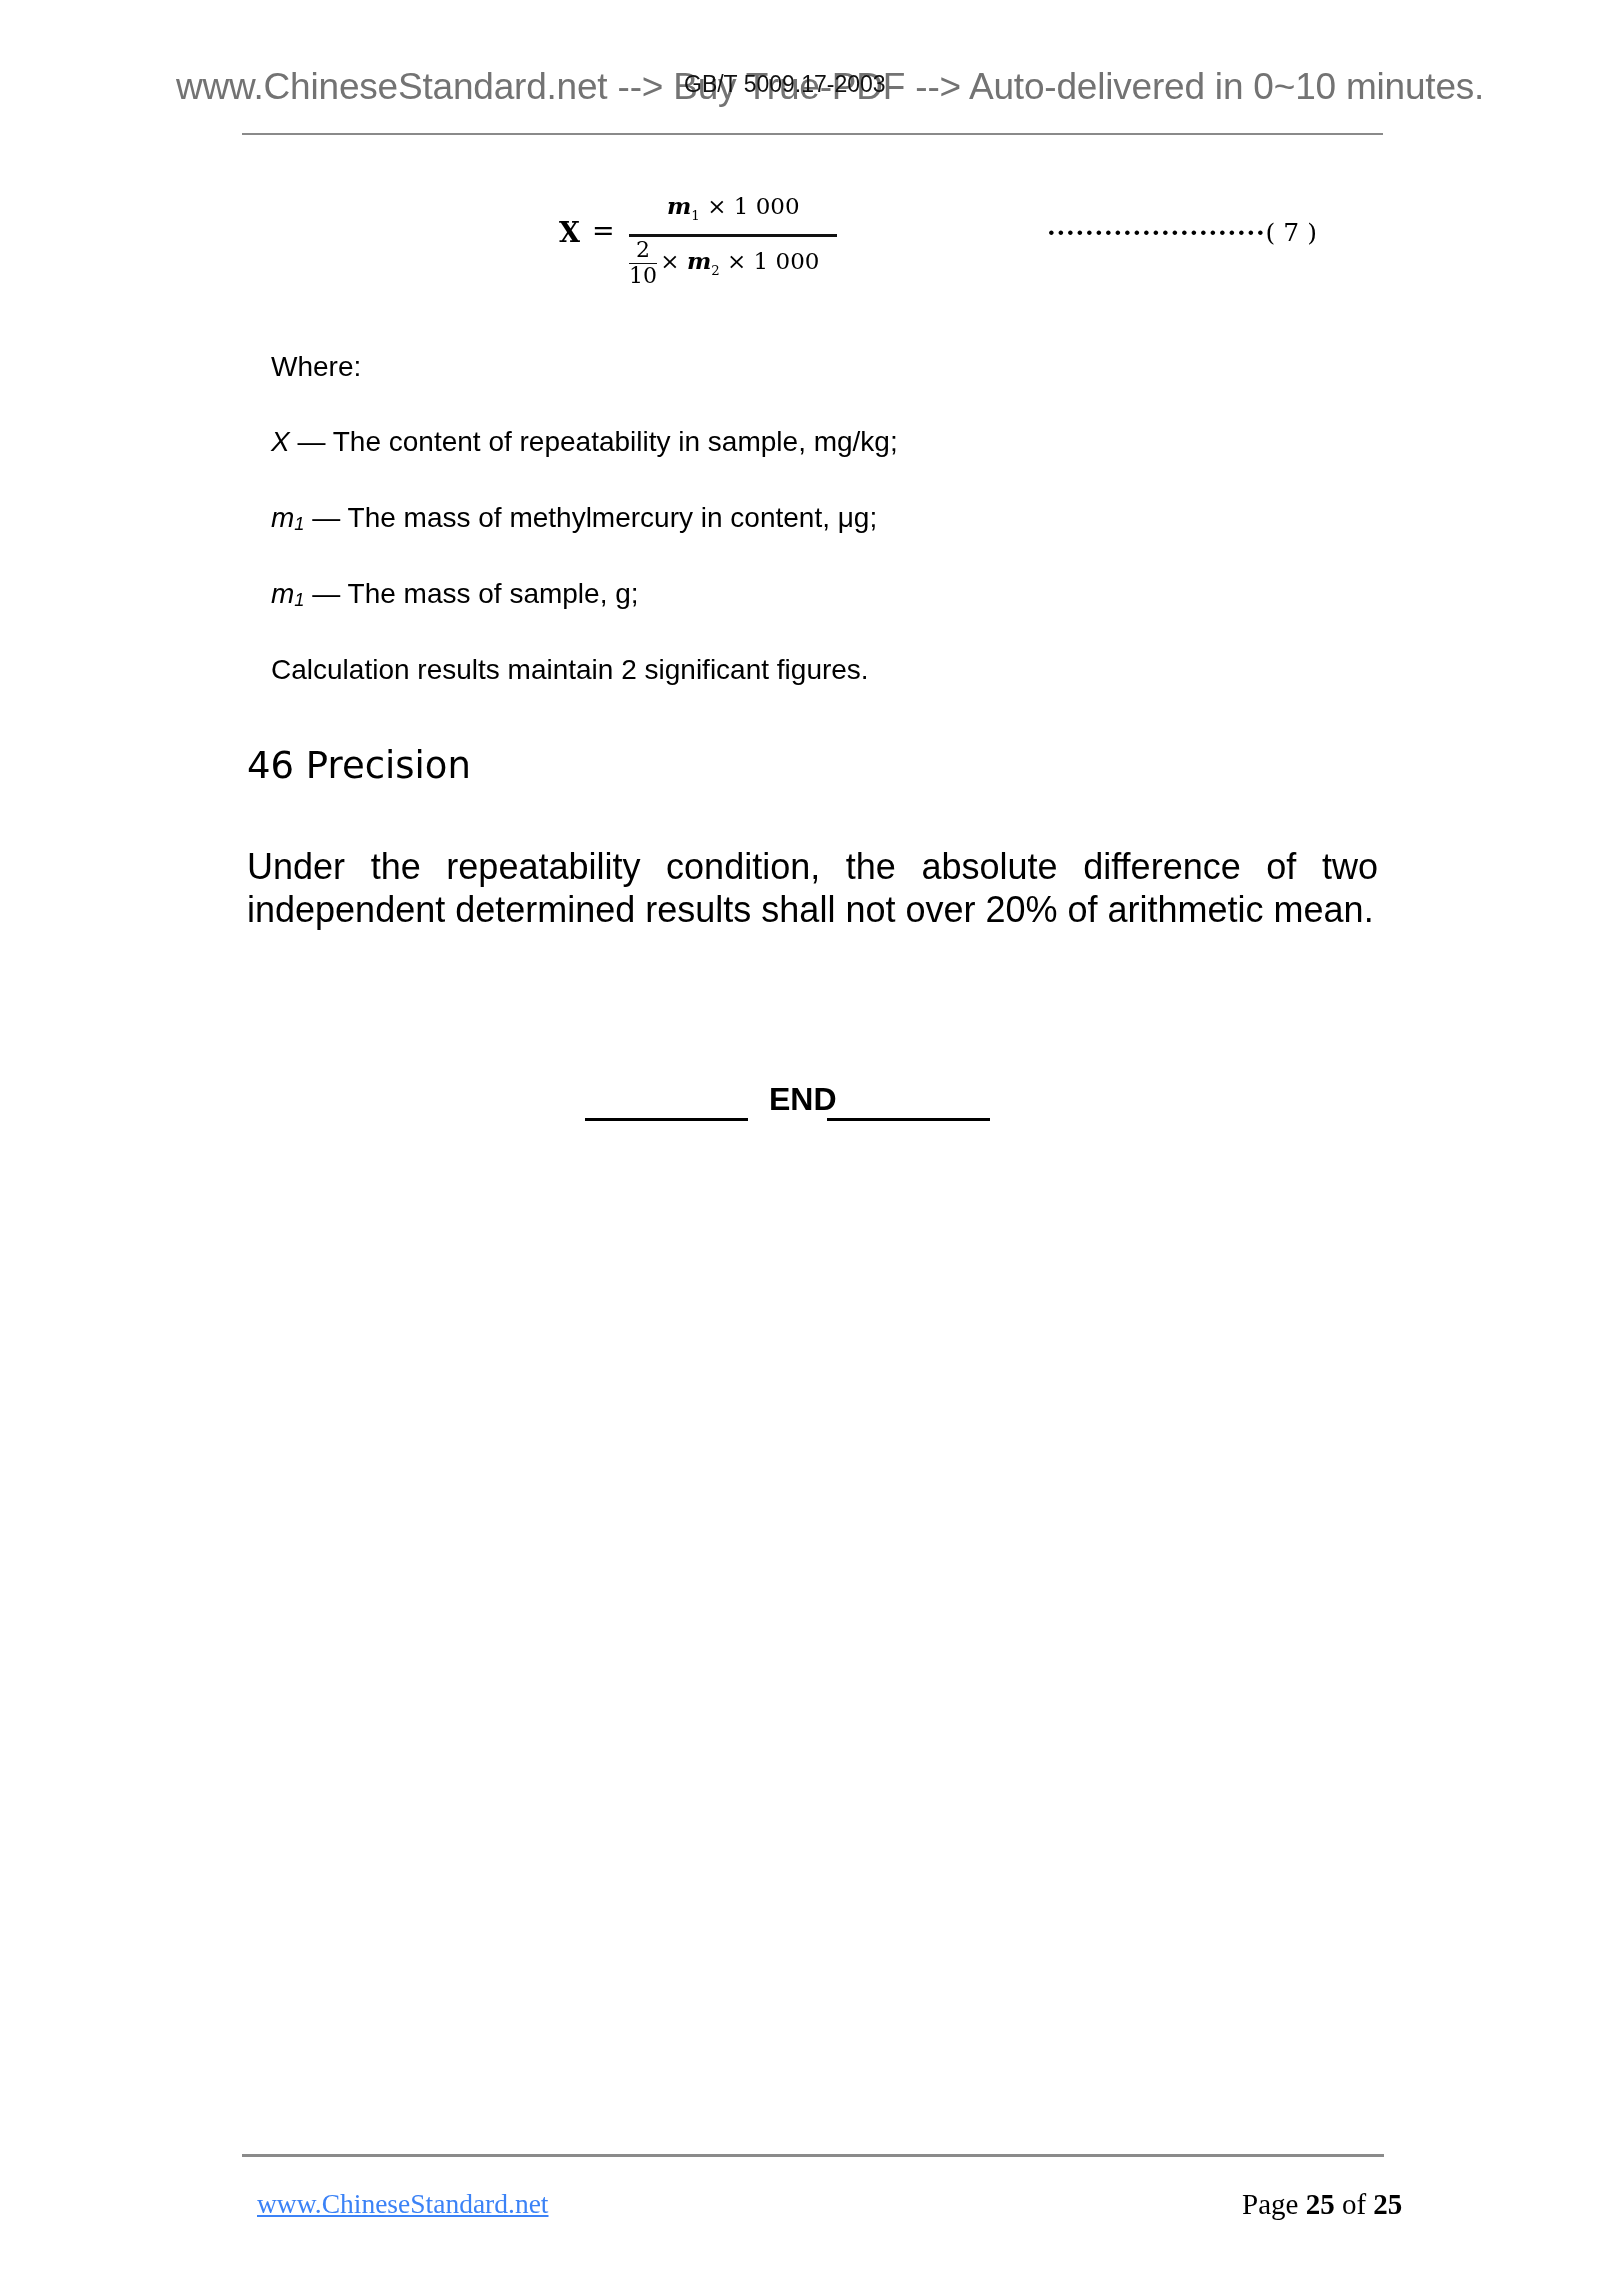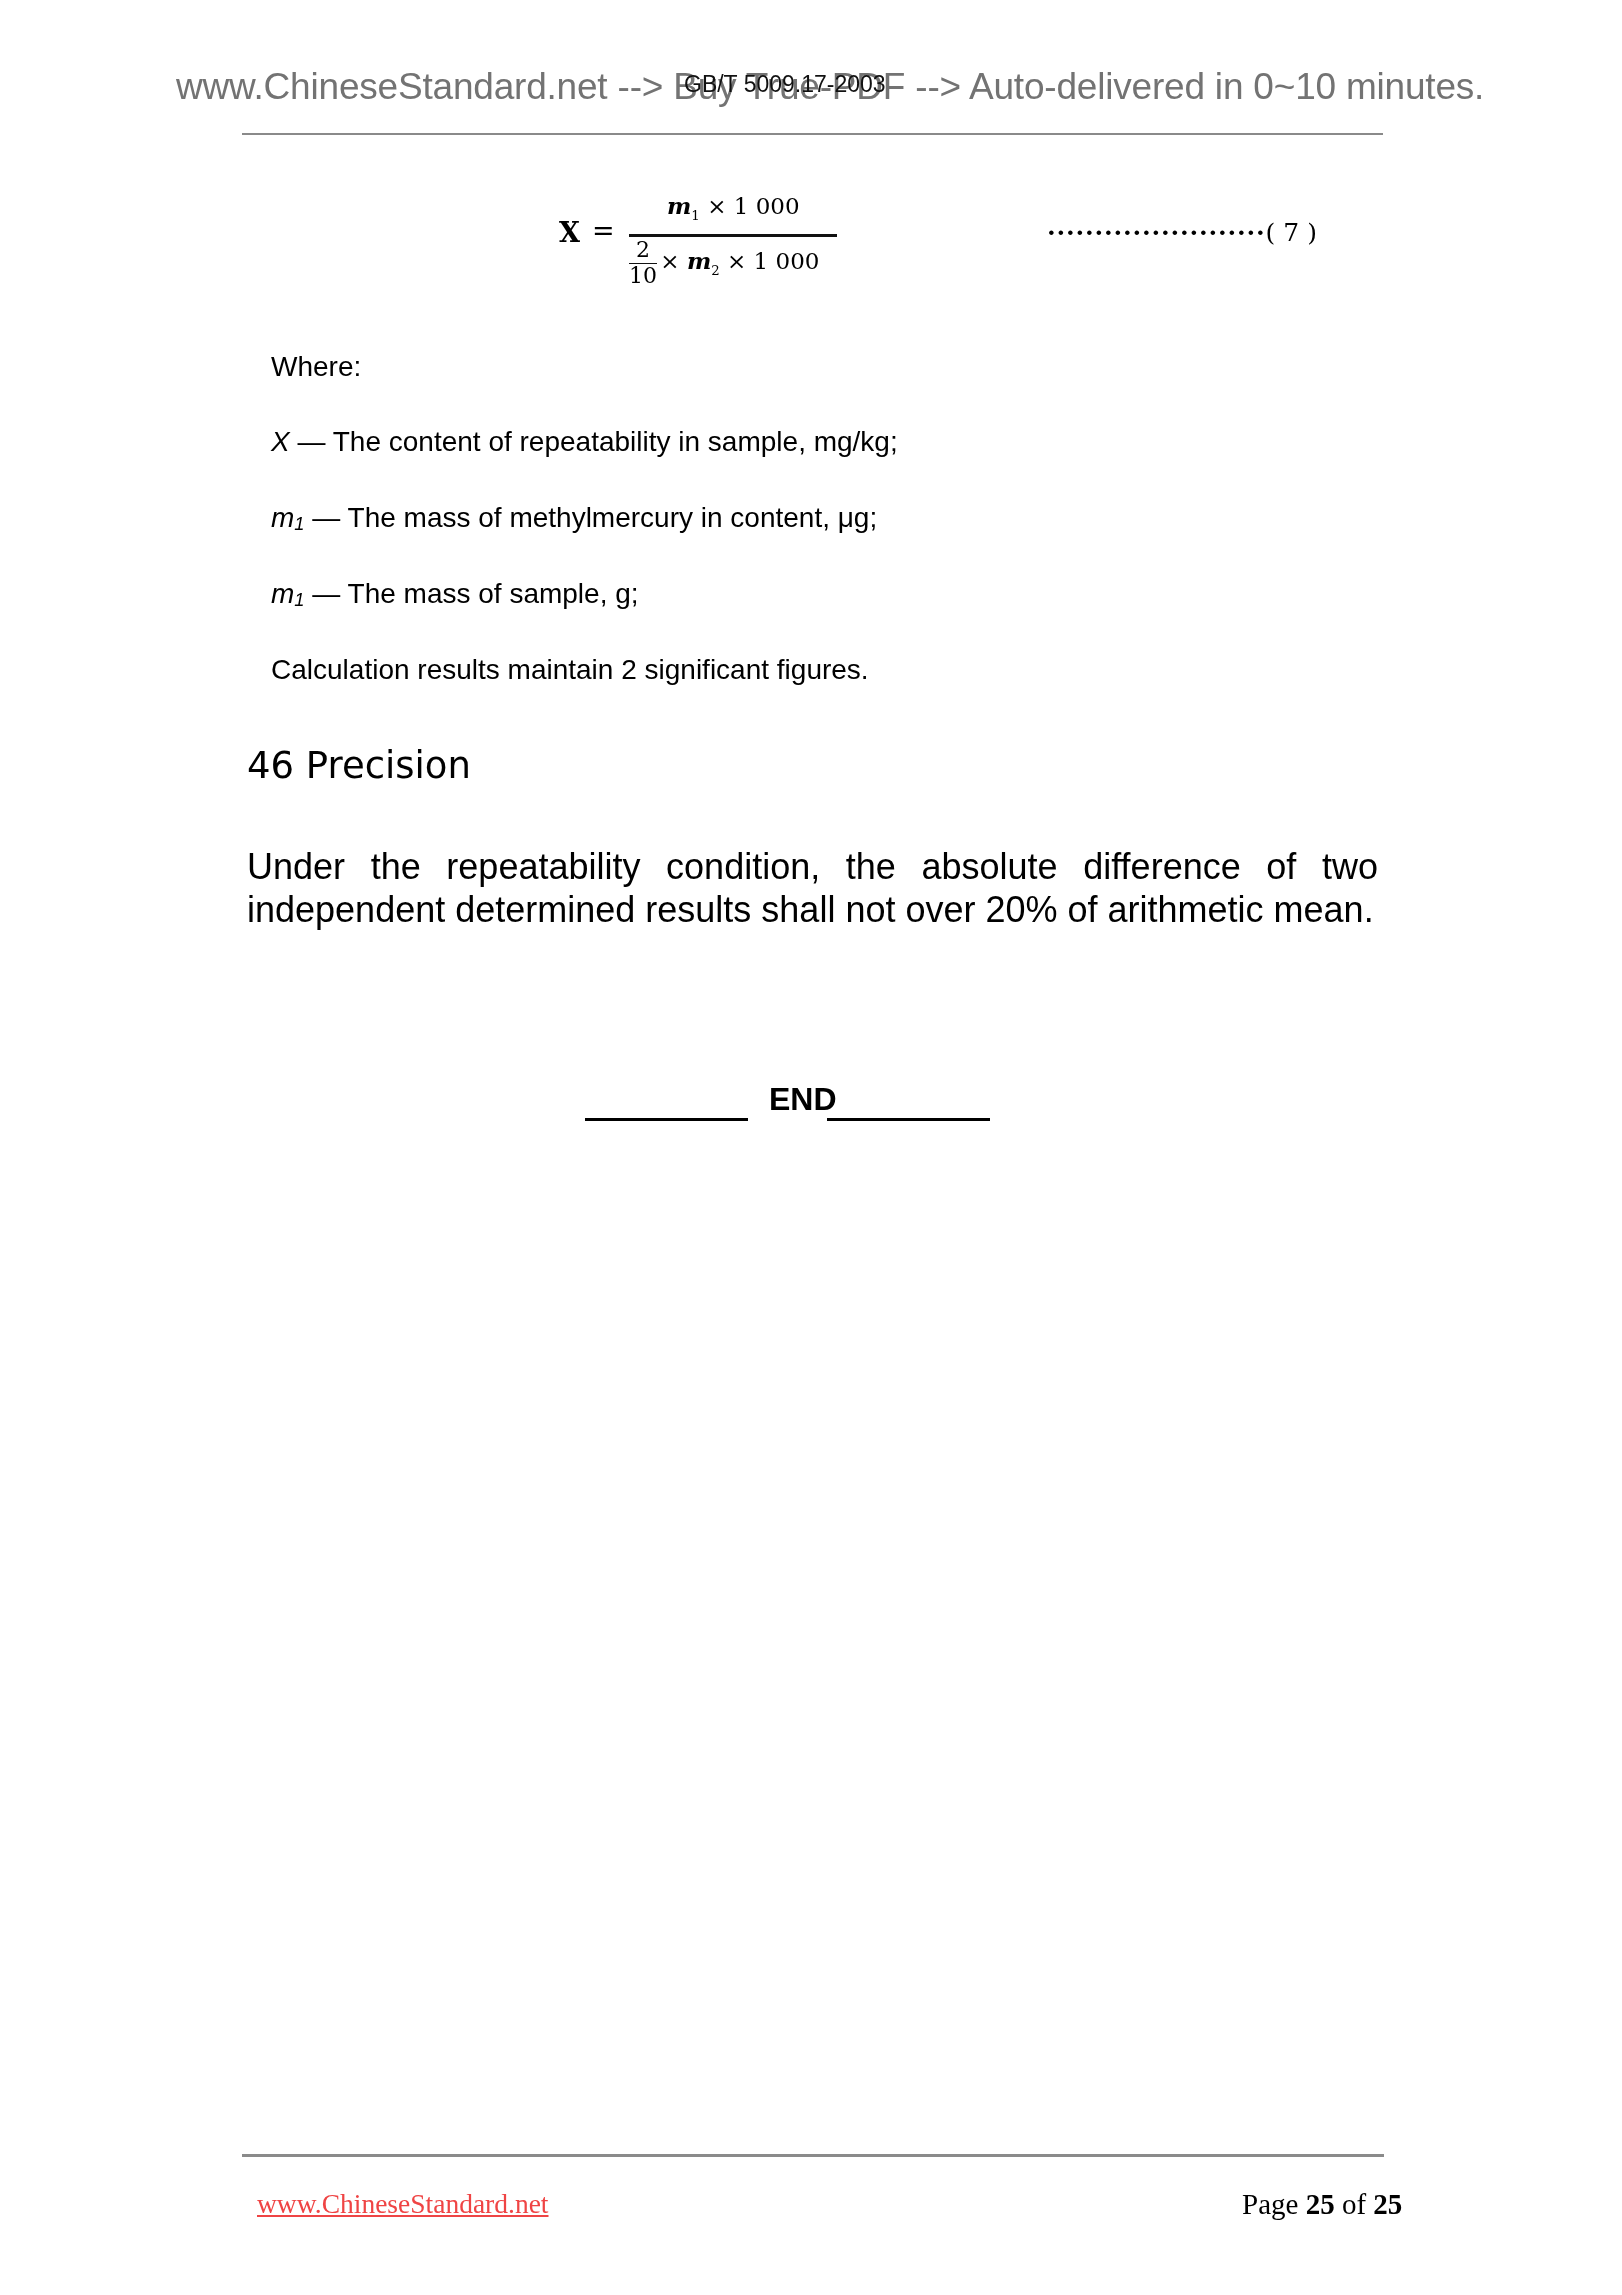--- a/index.html
+++ b/index.html
@@ -32,21 +32,21 @@
 
   .para { position: absolute; left: 247px; top: 845px; width: 1131px; font-size: 36px; line-height: 43px; text-align: justify; }
 
   .end-wrap { position: absolute; left: 585px; top: 1081px; width: 409px; height: 42px; }
   .end-line { position: absolute; top: 37px; height: 3.3px; background: #000; width: 163px; }
   .end-line.l { left: 0; }
   .end-line.r { left: 242px; }
   .end-text { position: absolute; left: 173px; top: 0; font-weight: bold; font-size: 32px; line-height: 37px; margin-left: 11px; }
 
   .ftr-rule { position: absolute; left: 242px; top: 2154px; width: 1142px; height: 2.5px; background: #8a8a8a; }
-  .ftr-link { position: absolute; left: 257px; top: 2188px; font-family: "Liberation Serif", serif; font-size: 27.5px; color: #ef4444; text-decoration: underline; line-height: 32px; }
+  .ftr-link { position: absolute; left: 257px; top: 2188px; font-family: "Liberation Serif", serif; font-size: 27.5px; color: #3b82f6; text-decoration: underline; line-height: 32px; }
   .ftr-page { position: absolute; left: 1242px; top: 2188px; font-family: "Liberation Serif", serif; font-size: 29px; line-height: 32px; white-space: nowrap; }
   .ftr-page b { font-weight: bold; }
 </style>
 </head>
 <body>
 
 <div class="hdr-banner">www.ChineseStandard.net --&gt; Buy True-PDF --&gt; Auto-delivered in 0~10 minutes.</div>
 <div class="hdr-code">GB/T 5009.17-2003</div>
 <div class="hdr-rule"></div>
 

